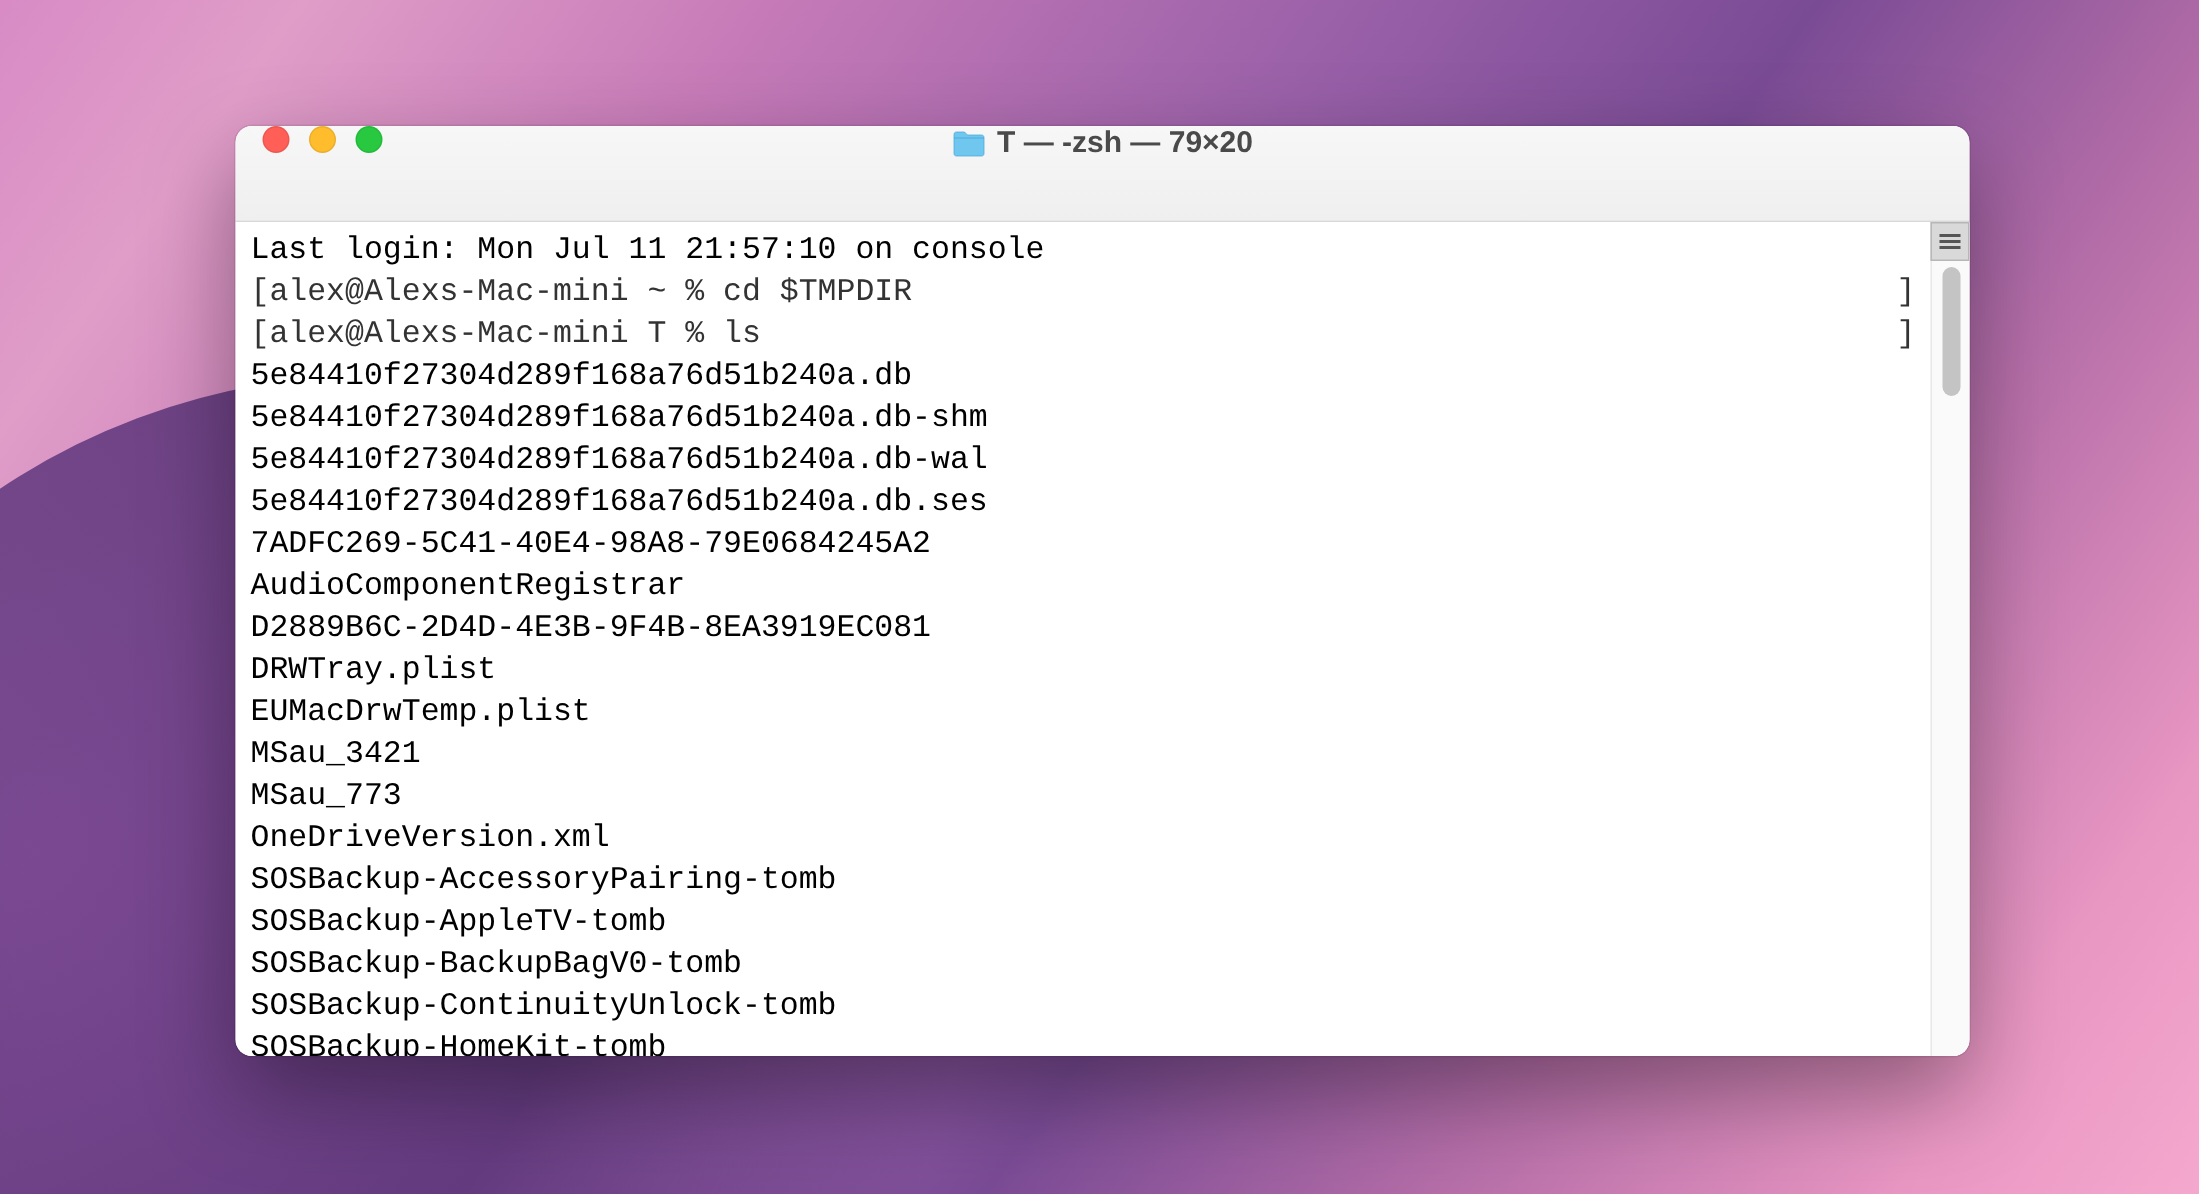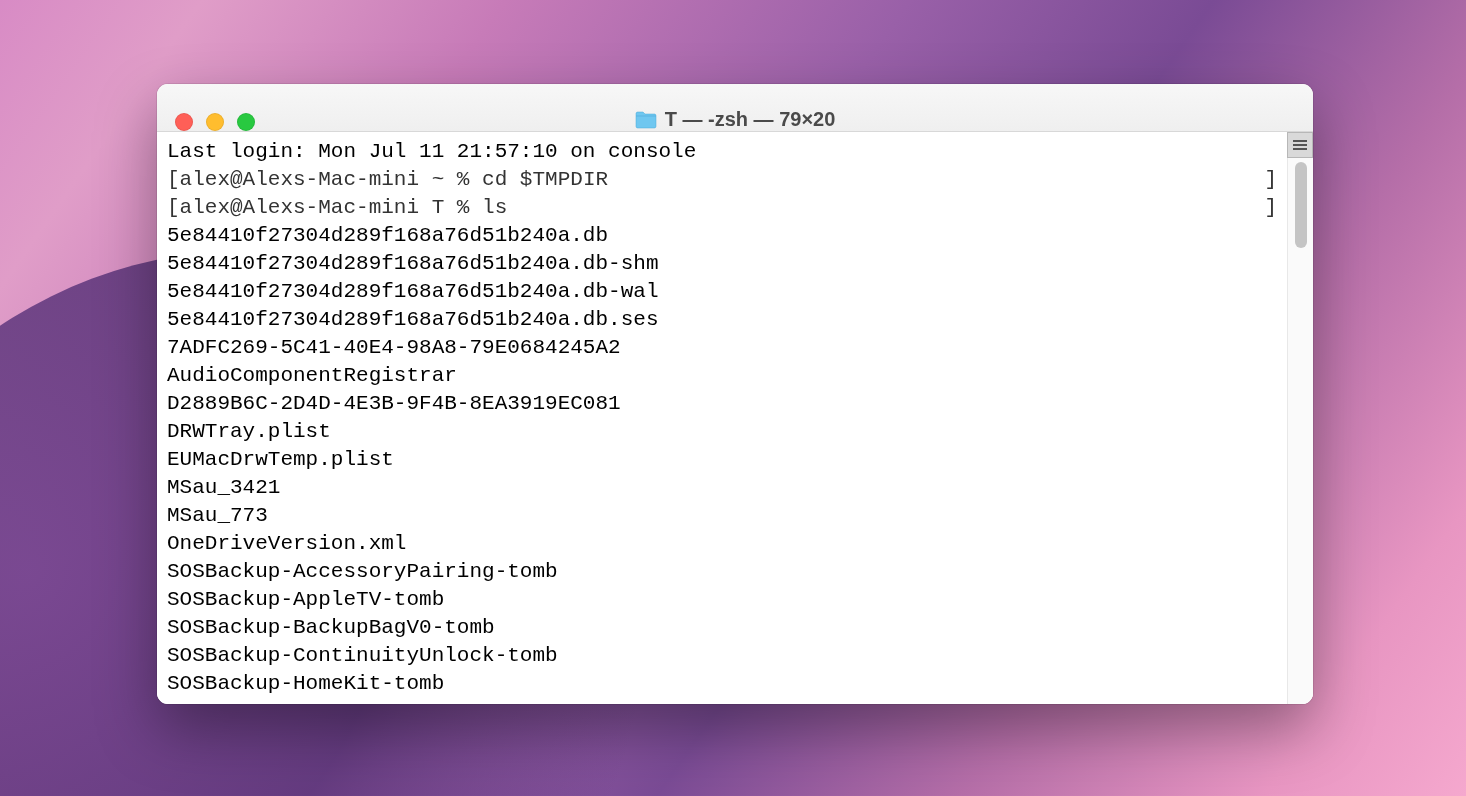--- a/index.html
+++ b/index.html
@@ -41,25 +41,25 @@
       width: 1156px;
       height: 620px;
       background: #ffffff;
       border-radius: 11px;
       box-shadow: 0 25px 60px rgba(0,0,0,0.35), 0 0 0 1px rgba(0,0,0,0.08);
       display: flex;
       flex-direction: column;
       overflow: hidden;
     }
     .titlebar {
-      height: 48px;
+      height: 64px;
       background: linear-gradient(to bottom, #f7f7f7, #efefef);
       border-bottom: 1px solid #d8d8d8;
       display: flex;
-      align-items: flex-end;
+      align-items: flex-start;
       position: relative;
       flex-shrink: 0;
     }
     .traffic-lights {
       display: flex;
       gap: 13px;
       padding-left: 18px;
       position: absolute;
       left: 0;
     }

